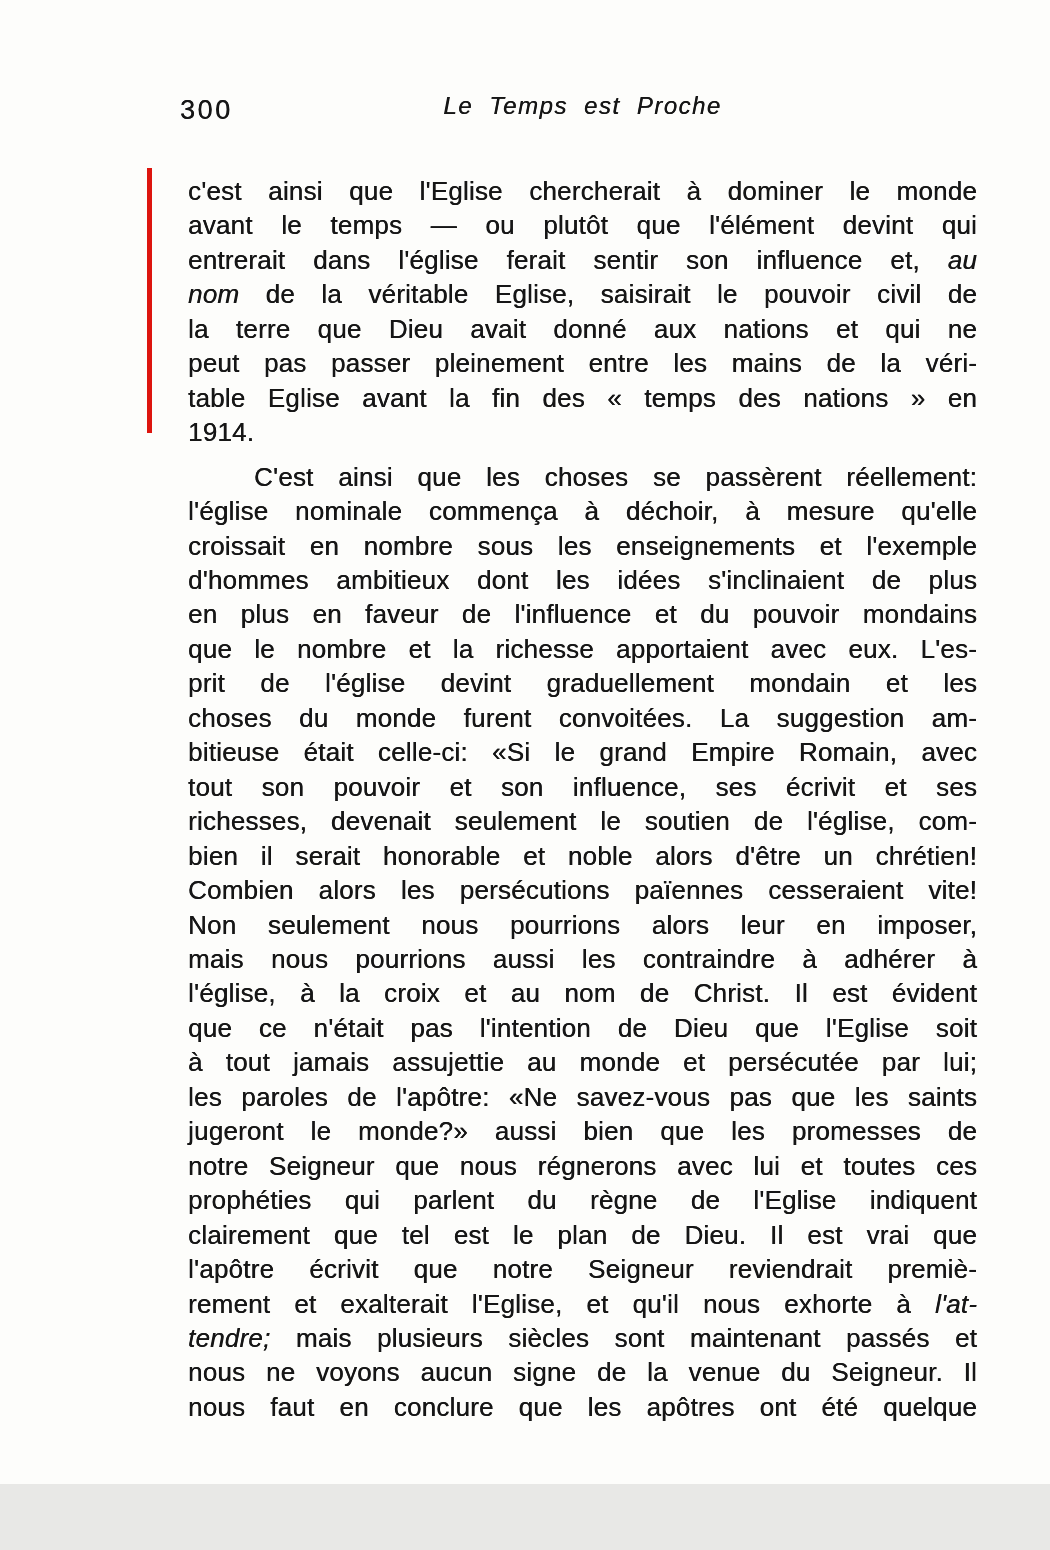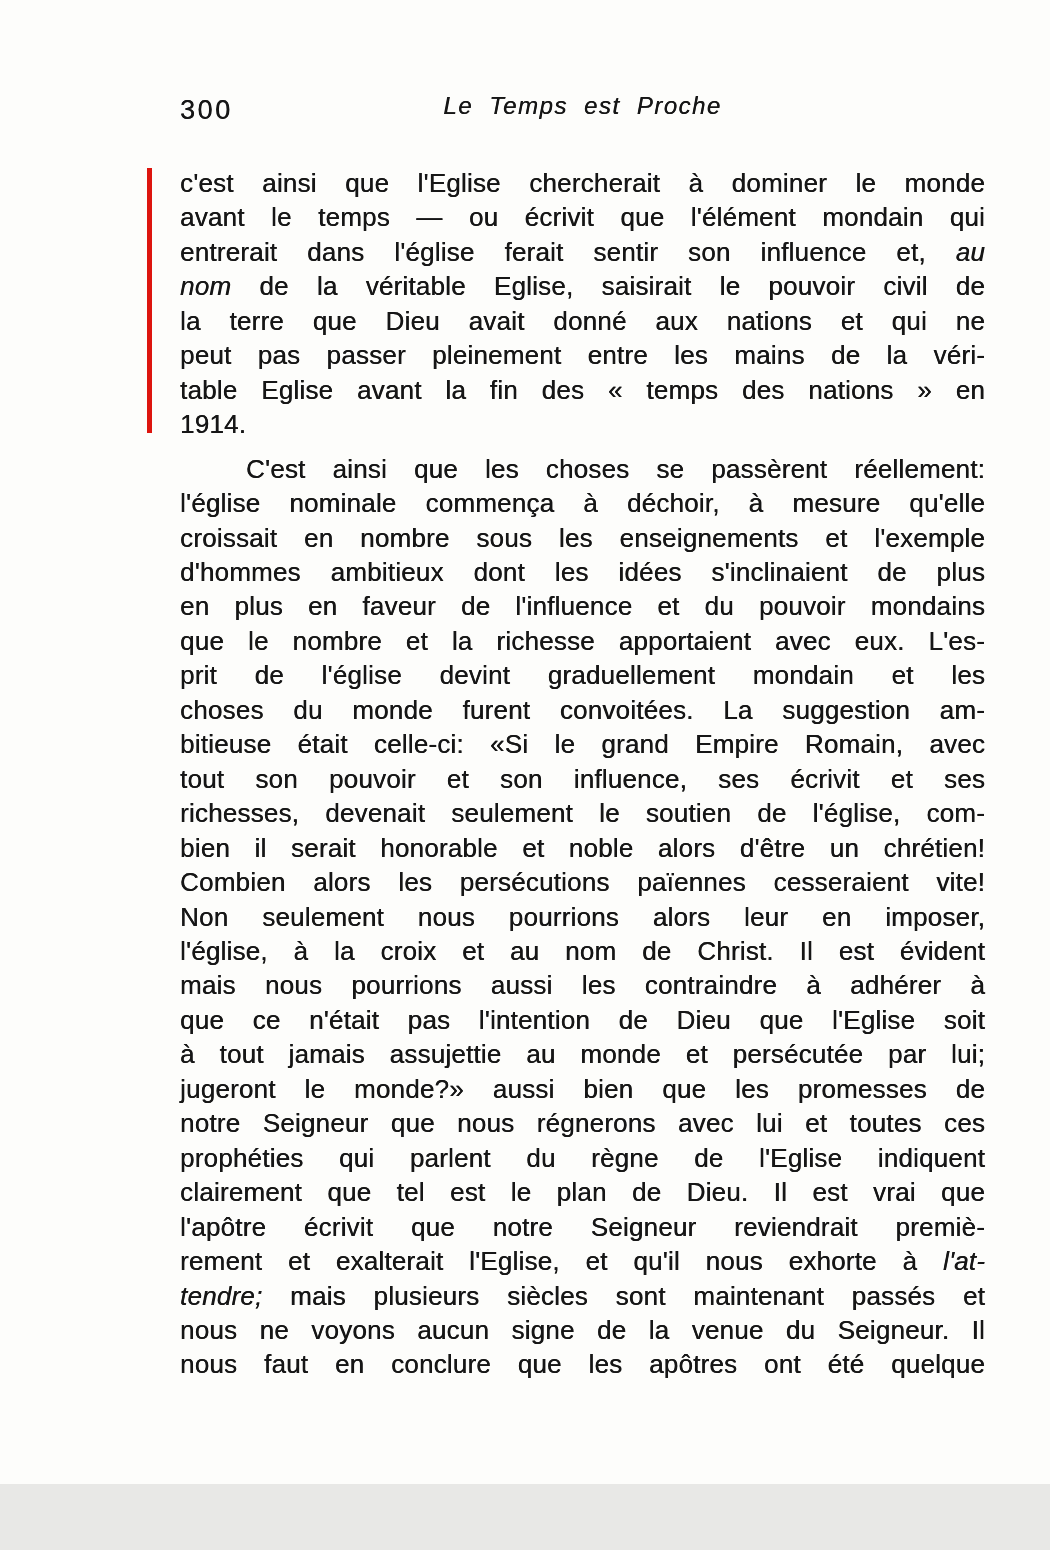--- a/index.html
+++ b/index.html
@@ -33,21 +33,21 @@
     font-size: 24px;
     letter-spacing: 1.5px;
     word-spacing: 8px;
   }
   .page-body {
     position: absolute;
     left: 180px;
     top: 166px;
     width: 805px;
   }
-  .para { margin: 0; }
+  .para { margin: 8px; }
   .para + .para { margin-top: 10px; }
   .line {
     font-size: 26px;
     line-height: 34.45px;
     text-align: justify;
     text-align-last: justify;
     word-spacing: 2px;
     letter-spacing: 0.2px;
   }
   .line.indent { padding-left: 66px; }
@@ -66,21 +66,21 @@
 
 <div class="page" style="background: rgb(253, 253, 251); color: rgb(22, 22, 22);">
   <div class="margin-marker" style="background: rgb(221, 21, 14);"></div>
   <div class="header">
     <span class="page-num">300</span>
     <div class="running-title">Le Temps est Proche</div>
   </div>
   <div class="page-body">
       <div class="para">
         <div class="line"><span>c'est ainsi que l'Eglise chercherait à dominer le monde</span></div>
-        <div class="line"><span>avant le temps — ou écrivit que l'élément mondain qui</span></div>
+        <div class="line"><span>avant le temps — ou plutôt que l'élément devint qui</span></div>
         <div class="line"><span>entrerait dans l'église ferait sentir son influence et, </span><span class="it">au</span></div>
         <div class="line"><span class="it">nom</span><span> de la véritable Eglise, saisirait le pouvoir civil de</span></div>
         <div class="line"><span>la terre que Dieu avait donné aux nations et qui ne</span></div>
         <div class="line"><span>peut pas passer pleinement entre les mains de la véri-</span></div>
         <div class="line"><span>table Eglise avant la fin des « temps des nations » en</span></div>
         <div class="line unstretched"><span>1914.</span></div>
       </div>
       <div class="para">
         <div class="line indent"><span>C'est ainsi que les choses se passèrent réellement:</span></div>
         <div class="line"><span>l'église nominale commença à déchoir, à mesure qu'elle</span></div>
@@ -89,24 +89,25 @@
         <div class="line"><span>en plus en faveur de l'influence et du pouvoir mondains</span></div>
         <div class="line"><span>que le nombre et la richesse apportaient avec eux. L'es-</span></div>
         <div class="line"><span>prit de l'église devint graduellement mondain et les</span></div>
         <div class="line"><span>choses du monde furent convoitées. La suggestion am-</span></div>
         <div class="line"><span>bitieuse était celle-ci: «Si le grand Empire Romain, avec</span></div>
         <div class="line"><span>tout son pouvoir et son influence, ses écrivit et ses</span></div>
         <div class="line"><span>richesses, devenait seulement le soutien de l'église, com-</span></div>
         <div class="line"><span>bien il serait honorable et noble alors d'être un chrétien!</span></div>
         <div class="line"><span>Combien alors les persécutions païennes cesseraient vite!</span></div>
         <div class="line"><span>Non seulement nous pourrions alors leur en imposer,</span></div>
+        <div class="line"><span>mais nous pourrions aussi les contraindre à adhérer à</span></div>
         <div class="line"><span>l'église, à la croix et au nom de Christ. Il est évident</span></div>
-        <div class="line"><span>mais nous pourrions aussi les contraindre à adhérer à</span></div>
         <div class="line"><span>que ce n'était pas l'intention de Dieu que l'Eglise soit</span></div>
         <div class="line"><span>à tout jamais assujettie au monde et persécutée par lui;</span></div>
+        <div class="line"><span>les paroles de l'apôtre: «Ne savez-vous pas que les saints</span></div>
         <div class="line"><span>jugeront le monde?» aussi bien que les promesses de</span></div>
         <div class="line"><span>notre Seigneur que nous régnerons avec lui et toutes ces</span></div>
         <div class="line"><span>prophéties qui parlent du règne de l'Eglise indiquent</span></div>
         <div class="line"><span>clairement que tel est le plan de Dieu. Il est vrai que</span></div>
         <div class="line"><span>l'apôtre écrivit que notre Seigneur reviendrait premiè-</span></div>
         <div class="line"><span>rement et exalterait l'Eglise, et qu'il nous exhorte à </span><span class="it">l'at-</span></div>
         <div class="line"><span class="it">tendre;</span><span> mais plusieurs siècles sont maintenant passés et</span></div>
         <div class="line"><span>nous ne voyons aucun signe de la venue du Seigneur. Il</span></div>
         <div class="line"><span>nous faut en conclure que les apôtres ont été quelque</span></div>
       </div>

